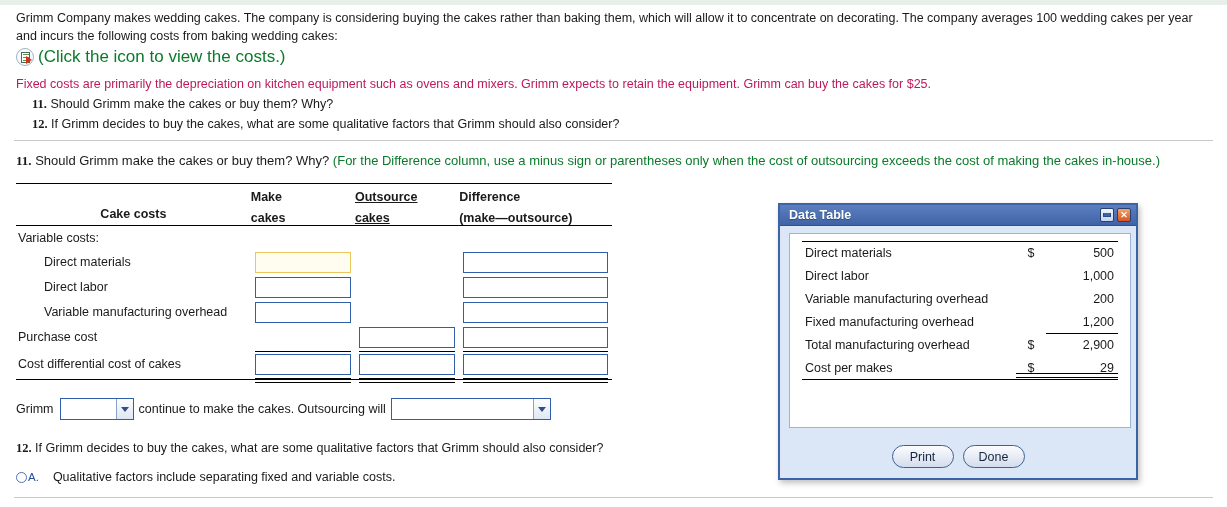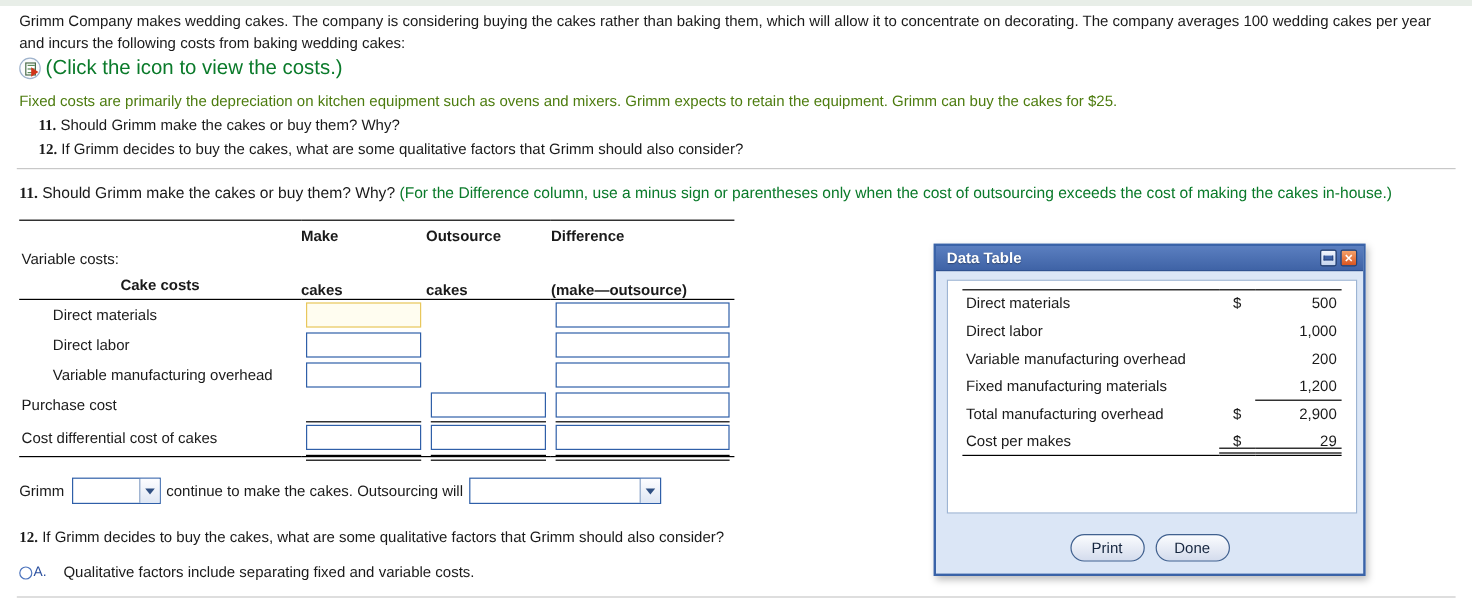--- a/index.html
+++ b/index.html
@@ -52,21 +52,21 @@
     position: absolute; right: 1px; bottom: 1px;
     width: 0; height: 0;
     border-top: 4px solid transparent; border-bottom: 4px solid transparent;
     border-left: 6px solid #d1341a;
   }
   .green { color: #0a7a2a; }
   .icon-text { font-size: 17px; }
 
   .fixedline {
     position: absolute; left: 16px; top: 77px; width: 1190px;
-    font-size: 12.5px; color: #4d7c0f;
+    font-size: 12.5px; color: #be185d;
   }
   .qline {
     position: absolute; left: 32px; font-size: 12.5px; color: #1a1a1a;
   }
   .q11-top { top: 97px; }
   .q12-top { top: 117px; }
   b, .bold { font-weight: bold; font-family: Liberation Serif, serif; }
 
   
   .q11head {
@@ -83,21 +83,21 @@
   }
   .tbl td, .tbl th { padding: 0; }
   .rule-top { border-top: 1.4px solid #000; }
   .rule-bot { border-bottom: 1.4px solid #000; }
   .hdr-cell {
     text-align: left; font-weight: bold; vertical-align: bottom;
     height: 20px; white-space: nowrap;
   }
   .lbl-col { width: 232px; }
   .c1 { width: 103px; }
-  .c2 { width: 103px; }
+  .c2 { width: 103px; text-decoration: underline; }
   .c3 { width: 151px; }
   .lbl-center { text-align: center; font-weight: bold; }
   .row-lbl { height: 24px; padding-left: 2px !important; white-space: nowrap; }
   .indent2 { padding-left: 28px !important; }
   .cellpad { padding: 2px 4px !important; }
 
   .inp {
     display: block; width: 100%; height: 21px;
     border: 1.2px solid #2f5fa8; background: #ffffff;
     outline: none; font-size: 12.5px; font-family: "Liberation Sans", sans-serif;
@@ -272,31 +272,31 @@
 
   <table class="tbl">
     <tbody>
         <tr>
       <td class="lbl-col rule-top"></td>
       <td class="c1 hdr-cell rule-top">Make</td>
       <td class="c2 hdr-cell rule-top">Outsource</td>
       <td class="c3 hdr-cell rule-top">Difference</td>
     </tr>
     <tr>
+      <td class="lbl-col lbl-center rule-bot" style="height:22px;">Cake costs</td>
+      <td class="c1 hdr-cell rule-bot">cakes</td>
+      <td class="c2 hdr-cell rule-bot">cakes</td>
+      <td class="c3 hdr-cell rule-bot">(make—outsource)</td>
+    </tr>
+
+    <tr>
       <td class="row-lbl">Variable costs:</td>
       <td class="c1"></td>
       <td class="c2"></td>
       <td class="c3"></td>
-    </tr>
-
-    <tr>
-      <td class="lbl-col lbl-center rule-bot" style="height:22px;">Cake costs</td>
-      <td class="c1 hdr-cell rule-bot">cakes</td>
-      <td class="c2 hdr-cell rule-bot">cakes</td>
-      <td class="c3 hdr-cell rule-bot">(make—outsource)</td>
     </tr>
 
     <tr>
       <td class="row-lbl indent2">Direct materials</td>
       <td class="c1 cellpad">
         <input class="inp active" type="text" value="" style="">
       </td>
       <td class="c2 cellpad"></td>
       <td class="c3 cellpad">
         <input class="inp" type="text" value="" style="">
@@ -403,21 +403,21 @@
           <td class="d-lbl">Direct labor</td>
           <td class="d-sym"></td>
           <td class="d-num">1,000</td>
         </tr>
         <tr>
           <td class="d-lbl">Variable manufacturing overhead</td>
           <td class="d-sym"></td>
           <td class="d-num">200</td>
         </tr>
         <tr>
-          <td class="d-lbl">Fixed manufacturing materials</td>
+          <td class="d-lbl">Fixed manufacturing overhead</td>
           <td class="d-sym"></td>
           <td class="d-num u-single">1,200</td>
         </tr>
         <tr>
           <td class="d-lbl">Total manufacturing overhead</td>
           <td class="d-sym">$</td>
           <td class="d-num">2,900</td>
         </tr>
         <tr>
           <td class="d-lbl">Cost per makes</td>

